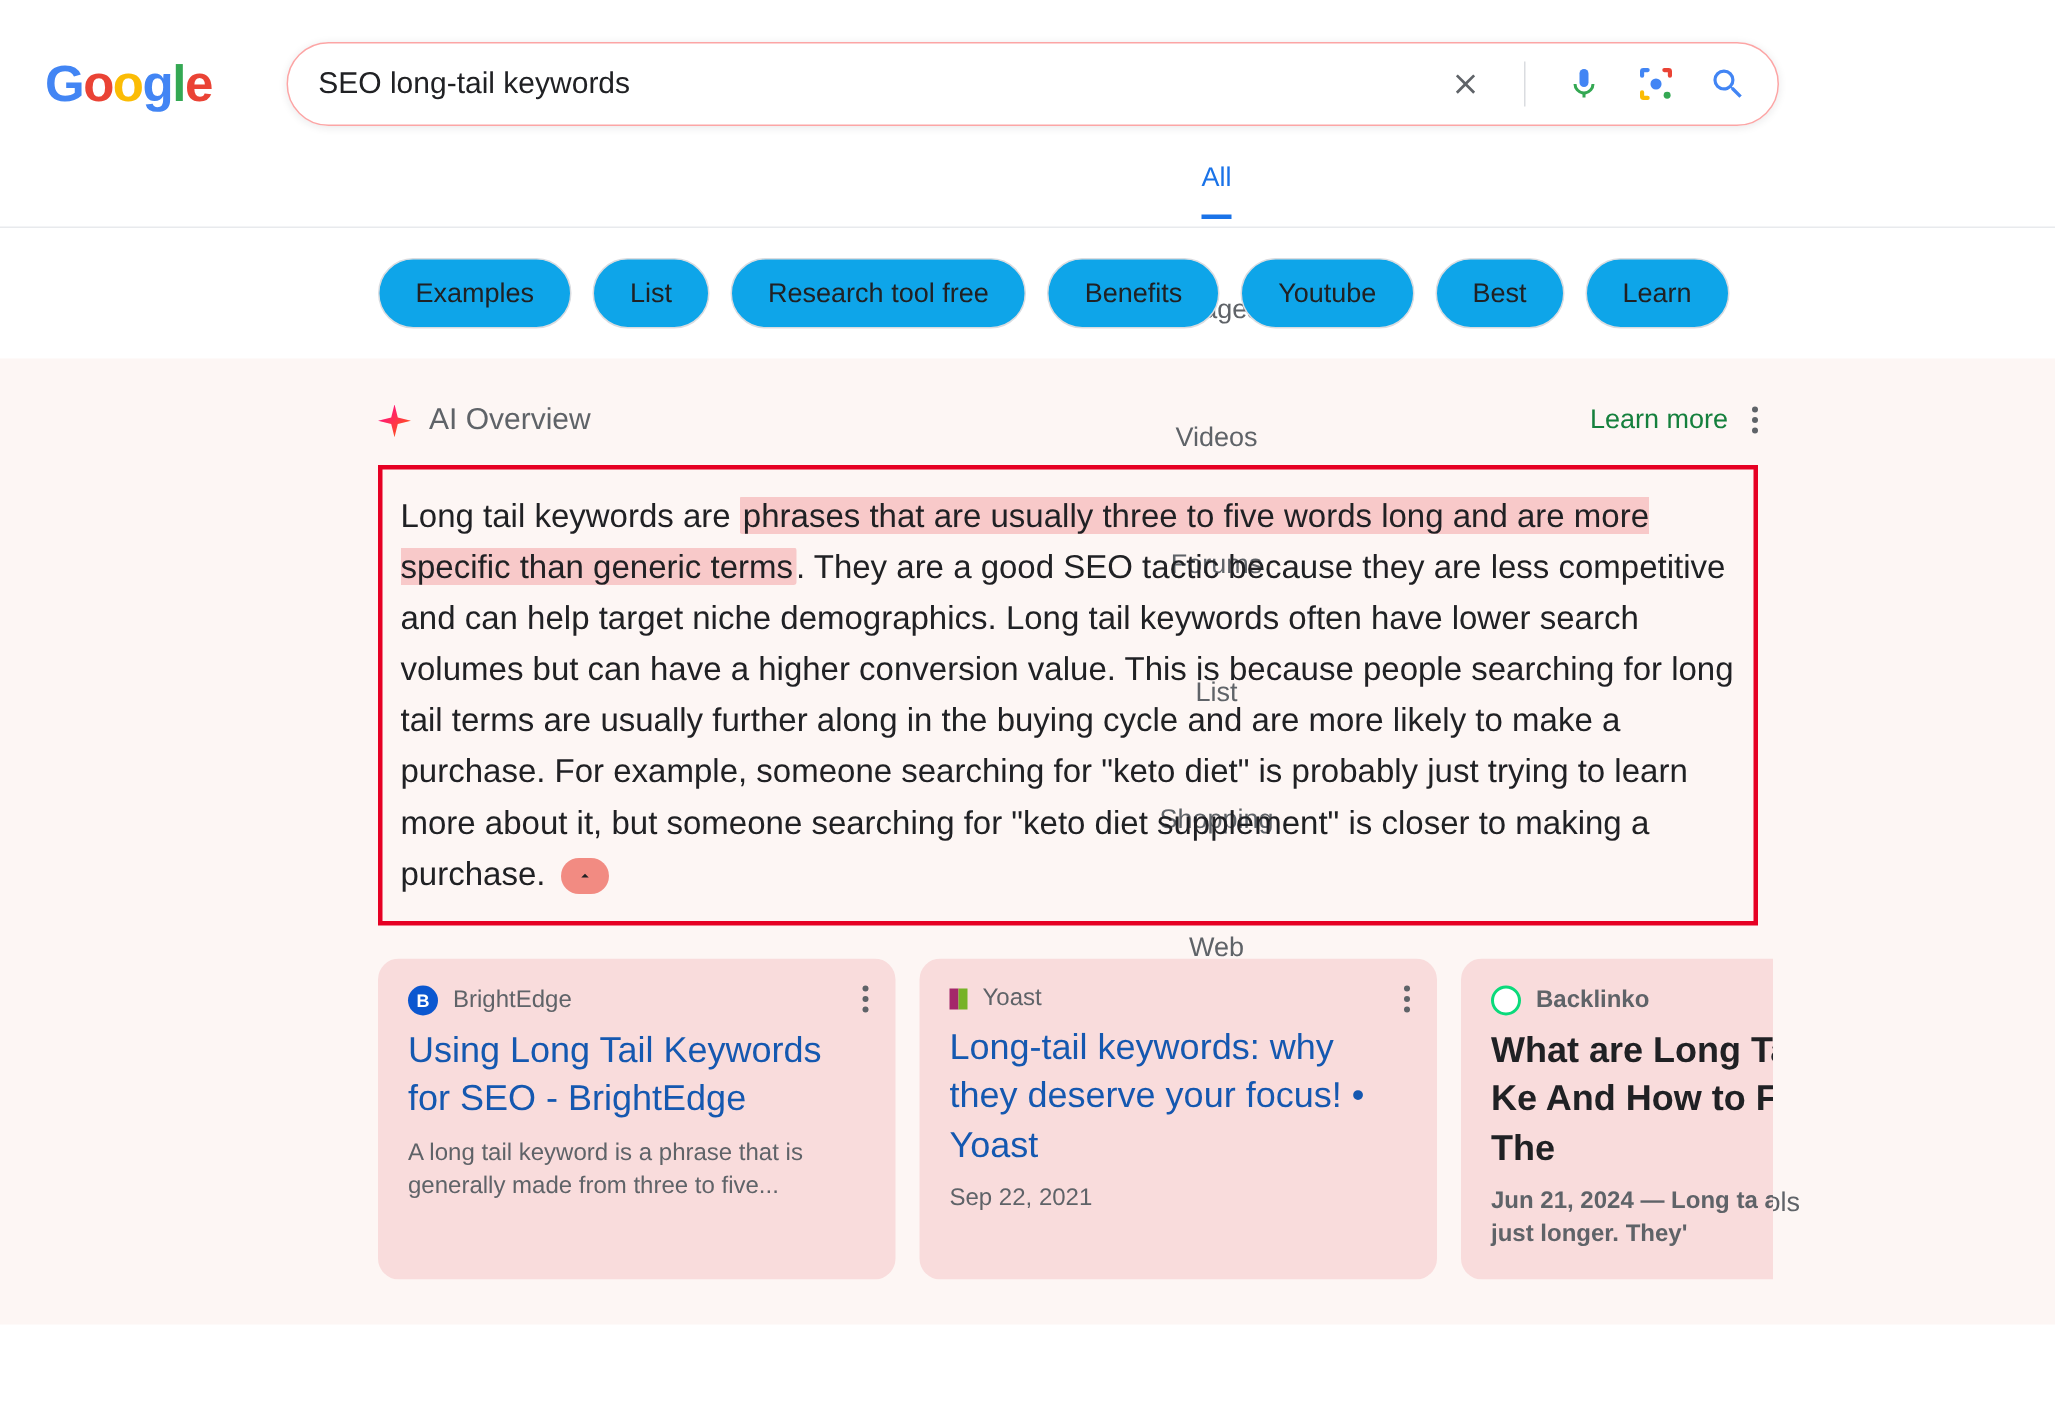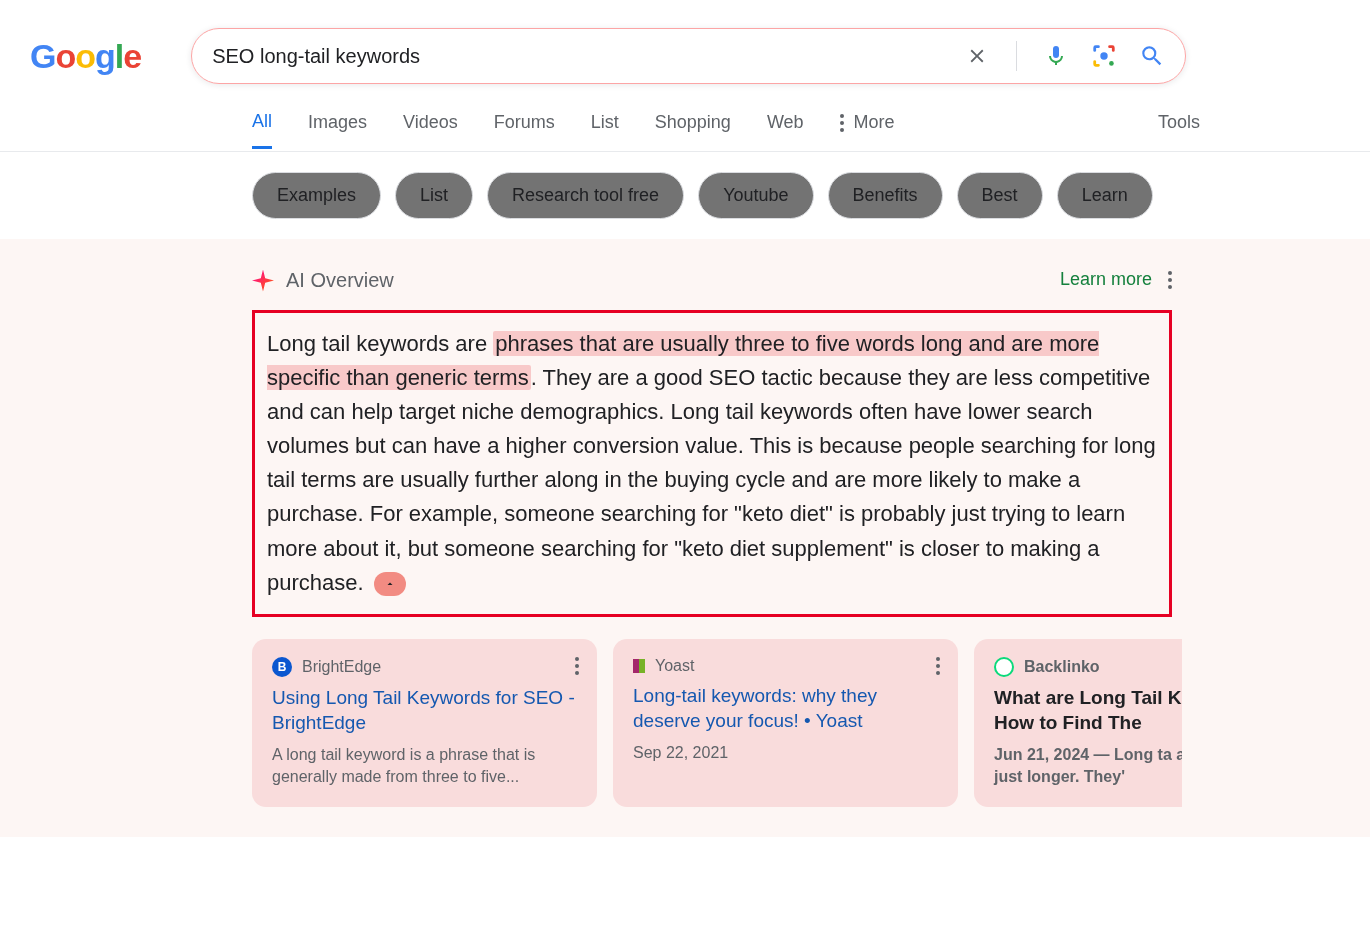--- a/index.html
+++ b/index.html
@@ -51,38 +51,39 @@
   .sb-icon { width:26px; height:26px; display:flex; align-items:center; justify-content:center; cursor:pointer;}
   .tabs-row {
     display:flex;
     align-items:center;
     padding-left:252px;
     border-bottom:1px solid #e8eaed;
     height:58px;
     gap:36px;
     color:#5f6368;
     font-size:18px;
+    flex-direction:column;
   }
   .tab { cursor:pointer; padding:14px 0; }
   .tab.active { color:#1a73e8; border-bottom:3px solid #1a73e8; font-weight:500;}
   .tabs-row .more { display:flex; align-items:center; gap:10px; }
   .tabs-row .tools { margin-left:auto; margin-right:170px; }
   .chips-row {
     display:flex;
     gap:14px;
     padding:20px 0 20px 252px;
   }
   .chip {
     border:1px solid #dadce0;
     border-radius:26px;
     padding:12px 24px;
     font-size:18px;
     color:#202124;
     cursor:pointer;
-    background:#737373;
+    background:#0ea5e9;
   }
   .ai-section {
     background:#fdf6f4;
     padding:30px 0 30px 0;
   }
   .ai-inner { margin-left:252px; width:920px; }
   .ai-head {
     display:flex;
     align-items:flex-start;
     justify-content:space-between;
@@ -129,21 +130,21 @@
     background:#f9dcdc;
     border-radius:14px;
     padding:18px 20px 18px 20px;
     width:345px;
     flex-shrink:0;
     position:relative;
   }
   .card.small{width:280px;font-weight:bold;}
   .card-head{display:flex;align-items:center;gap:10px;color:#5f6368;font-size:16px;margin-bottom:8px;}
   .kebab.card-k{position:absolute;right:18px;top:18px;}
-  .card-title{font-size:19px;color:#1558b0;line-height:1.35;margin-bottom:8px;}
+  .card-title{font-size:24px;color:#1558b0;line-height:1.35;margin-bottom:8px;}
   .card-snip{font-size:16px;color:#5f6368;line-height:1.4;}
   .favicon{width:20px;height:20px;border-radius:50%;display:inline-flex;align-items:center;justify-content:center;font-size:12px;font-weight:bold;color:#fff;}
   .fav-be{background:#0b57d0;}
   .fav-bl{background:#fff;border:2px solid #0bda7b;}
   .yoast-sq{display:flex;}
   .yoast-sq span{width:6px;height:14px;display:block;}
 </style>
 </head>
 <body>
 
@@ -202,22 +203,22 @@
       </div>
     <span>More</span>
   </div>
   <div class="tab tools">Tools</div>
 </div>
 
 <div class="chips-row">
   <div class="chip">Examples</div>
   <div class="chip">List</div>
   <div class="chip">Research tool free</div>
+  <div class="chip">Benefits</div>
   <div class="chip">Youtube</div>
-  <div class="chip">Benefits</div>
   <div class="chip">Best</div>
   <div class="chip">Learn</div>
 </div>
 
 <div class="ai-section">
   <div class="ai-inner">
     <div class="ai-head">
       <div class="ai-title">
         <div class="sparkle"></div>
         <div class="ai-title-text">AI Overview</div>

